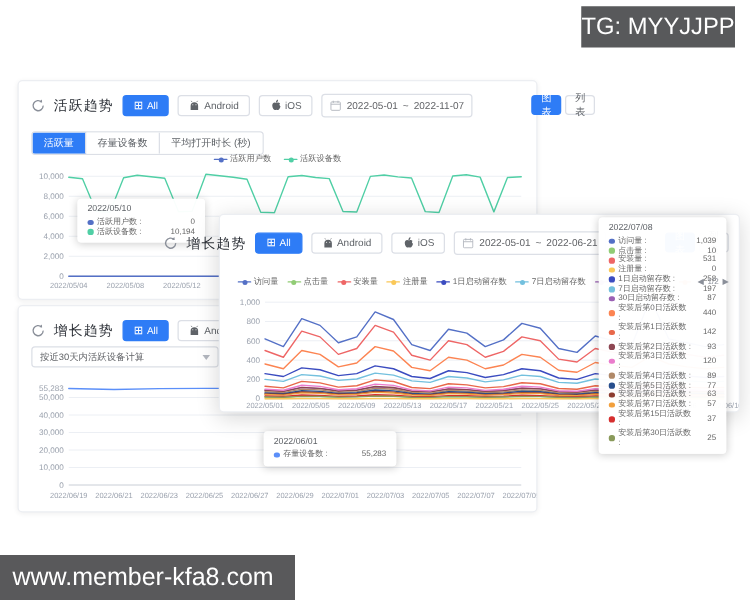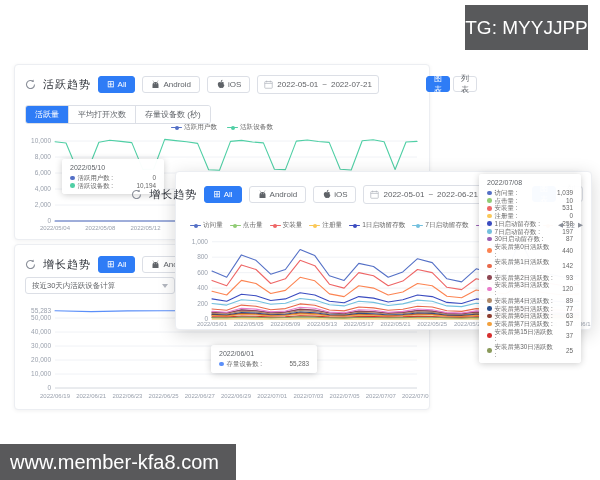--- a/index.html
+++ b/index.html
@@ -1,19 +1,19 @@
 <!DOCTYPE html>
 <html><head>
 <meta charset="utf-8">
 <style>
   html,body{margin:0;padding:0;background:#fff;}
   .stage{position:relative;width:600px;height:480px;background:#fff;overflow:hidden;
          font-family:"Liberation Sans",sans-serif;}
   
-  .tg-badge{position:absolute;left:465px;top:5px;width:123px;height:45px;background:#58595b;
+  .tg-badge{position:absolute;left:465px;top:5px;width:123px;height:33px;background:#58595b;
             color:#fff;font-size:19px;display:flex;align-items:center;justify-content:center;z-index:40;}
   .site-bar{position:absolute;left:0;top:444px;width:236px;height:36px;background:#59595b;color:#fff;
             font-size:20px;display:flex;align-items:center;padding-left:10px;box-sizing:border-box;z-index:40;}
   
   .panel{position:absolute;background:#fff;border:1px solid #eceef2;border-radius:4px;
          box-shadow:0 1px 4px rgba(0,0,0,.06);box-sizing:border-box;}
   .p-active{left:14px;top:64px;width:416px;height:176px;z-index:1;}
   .p-retain{left:14px;top:244px;width:416px;height:166px;z-index:1;}
   .p-growth{left:175px;top:171px;width:417px;height:159px;z-index:5;box-shadow:0 4px 18px rgba(0,0,0,.16);}
   .phead{position:absolute;left:10px;right:8px;top:10px;height:18px;display:flex;align-items:center;gap:7px;}
@@ -103,31 +103,31 @@
       </button>
       <div class="datepicker">
         <span class="cal-icon">
           <svg width="9" height="9" viewBox="0 0 12 12">
               <rect x="1" y="2" width="10" height="9" rx="1" fill="none" stroke="#b3b7bf" stroke-width="1"></rect>
               <path d="M1 4.5h10M3.5 .8v2.4M8.5 .8v2.4" stroke="#b3b7bf" stroke-width="1"></path>
             </svg>
         </span>
         <span>2022-05-01</span>
         <span>~</span>
-        <span>2022-07-21</span>
+        <span>2022-11-07</span>
       </div>
       <div class="viewtoggle">
         <button class="vt-btn active">图表</button>
         <button class="vt-btn">列表</button>
       </div>
     </div>
     <div class="tabs">
       <span class="tab active">活跃量</span>
-      <span class="tab">平均打开次数</span>
-      <span class="tab">存量设备数 (秒)</span>
+      <span class="tab">存量设备数</span>
+      <span class="tab">平均打开时长 (秒)</span>
     </div>
     <div class="legend">
         <span class="lgi">
           <span class="lg-mark">
             <span class="lg-line" style="background: rgb(84, 112, 198);"></span>
             <span class="lg-dot" style="background: rgb(84, 112, 198);"></span>
           </span>
           <span>活跃用户数</span>
         </span>
         <span class="lgi">

